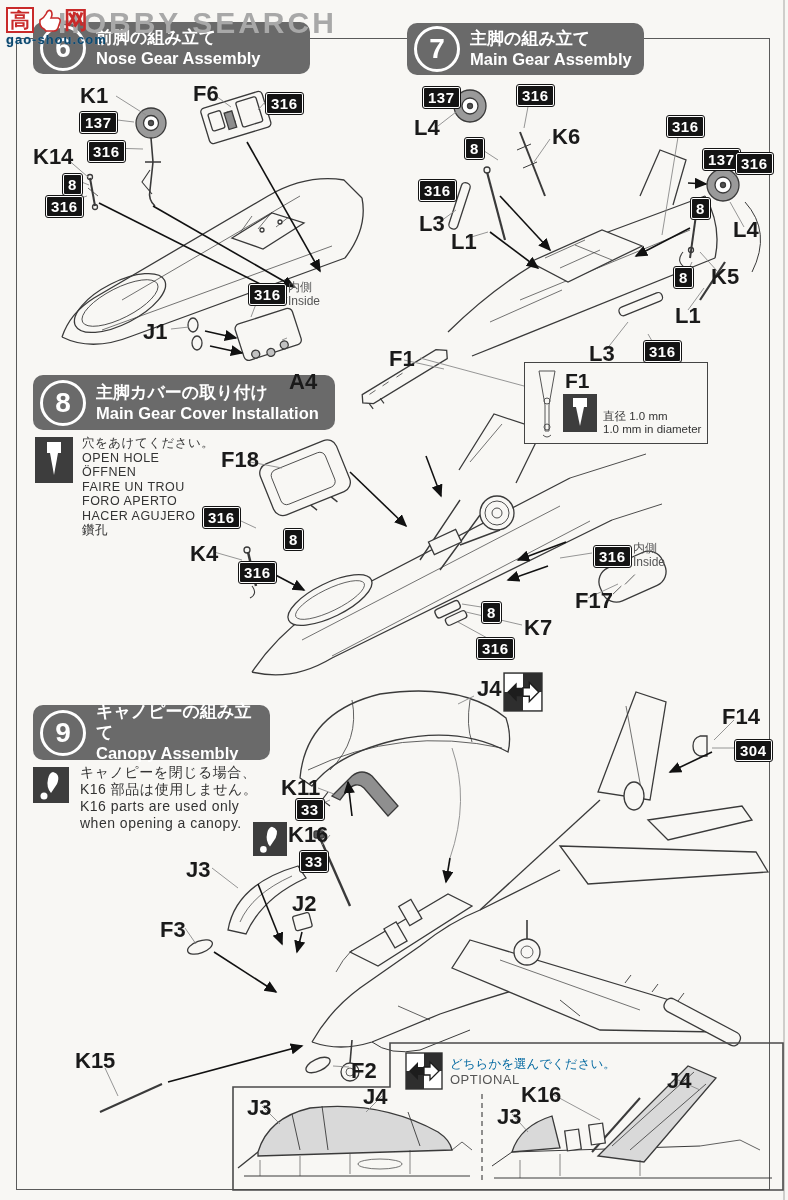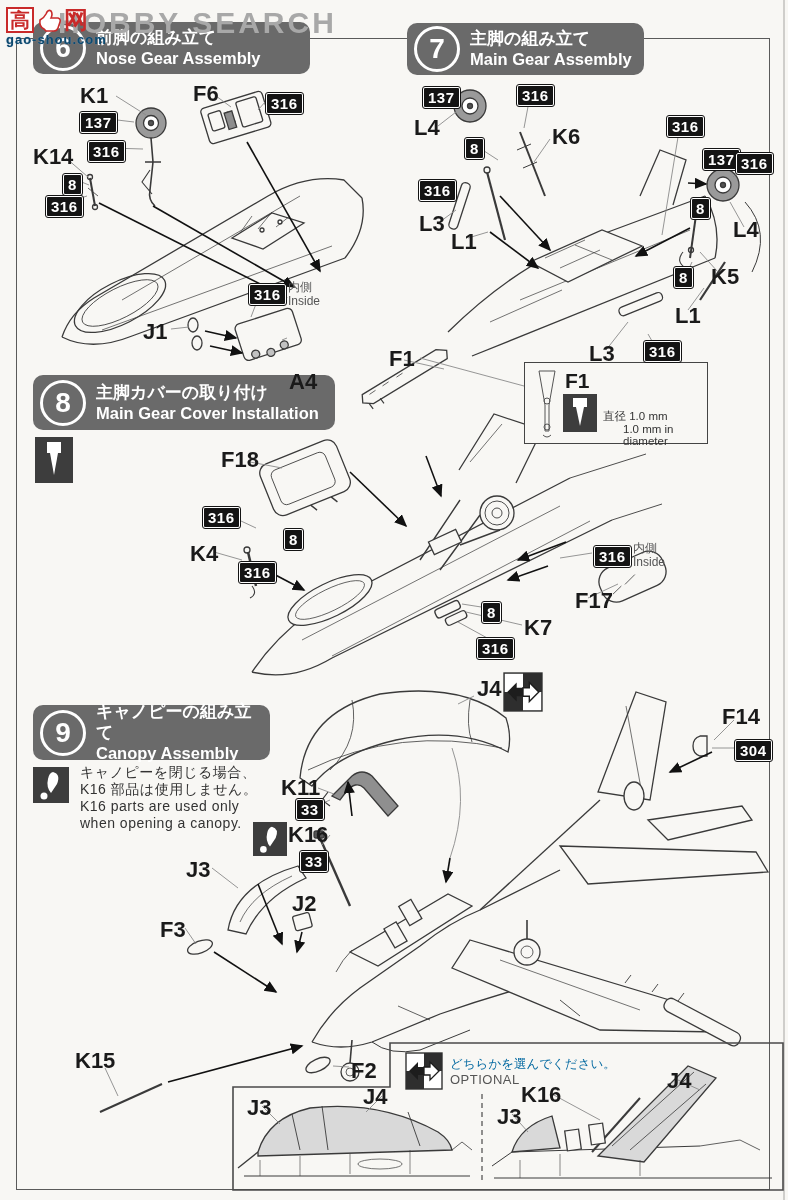--- a/index.html
+++ b/index.html
@@ -30,21 +30,21 @@
   .step-titles .en{font-size:16.5px;}
   .note-lines{position:absolute;z-index:20;font-size:12.5px;line-height:14.5px;color:#333;
         letter-spacing:0.5px;}
   .note-lines.big{font-size:14px;line-height:17px;}
 
   
   .f1-box{position:absolute;left:524px;top:362px;width:184px;height:82px;border:1.6px solid #444;
         background:#f8f7f4;z-index:18;box-sizing:border-box;}
   .f1-box .part{position:absolute;left:40px;top:6px;font-weight:bold;font-size:21px;}
   .f1-box .t1{position:absolute;left:78px;top:46px;font-size:11.5px;color:#333;}
-  .f1-box .t2{position:absolute;left:78px;top:60px;font-size:11.5px;color:#333;margin-left:20px;}
+  .f1-box .t2{position:absolute;left:78px;top:60px;font-size:11.5px;color:#333;}
 
   
   .opt-jp{position:absolute;left:450px;top:1056px;font-size:12.5px;color:#0369a1;z-index:20;}
   .opt-en{position:absolute;left:450px;top:1072px;font-size:13px;color:#555;z-index:20;letter-spacing:0.5px;}
 
   
   #callouts{position:absolute;left:0;top:0;width:100%;height:100%;z-index:25;}
   .c-part{position:absolute;font-weight:bold;font-size:22px;color:#1a1a1a;line-height:1;}
   .c-badge{position:absolute;background:#141414;color:#fff;font-weight:bold;font-size:15px;
         line-height:1;padding:2px 4px;border:1px solid #fff;outline:1px solid #141414;
@@ -413,20 +413,29 @@
       <div class="jp">キャノピーの組み立て</div>
       <div class="en">Canopy Assembly</div>
     </div>
   </div>
 
   <svg class="icon-abs" style="left:35px;top:437px;" width="38" height="46" viewBox="0 0 38 46">
     <rect x="0" y="0" width="38" height="46" fill="#3d3d3d"></rect>
     <rect x="12" y="5" width="14" height="11" fill="#fff"></rect>
     <path d="M15,16 L23,16 L19,38 Z" fill="#fff"></path>
   </svg>
+  <div class="note-lines" style="left:82px;top:436px;">
+      <div class="nl">穴をあけてください。</div>
+      <div class="nl">OPEN HOLE</div>
+      <div class="nl">ÖFFNEN</div>
+      <div class="nl">FAIRE UN TROU</div>
+      <div class="nl">FORO APERTO</div>
+      <div class="nl">HACER AGUJERO</div>
+      <div class="nl">鑽孔</div>
+    </div>
 
   <div class="f1-box">
     <svg width="36" height="78" viewBox="0 0 36 78" style="position:absolute;left:4px;top:2px;">
       <g stroke="#555" fill="none" stroke-width="1">
         <path d="M10,6 L26,6 L20,40 L20,66 L16,66 L16,40 Z"></path>
         <circle cx="18" cy="36" r="3"></circle>
           <circle cx="18" cy="62" r="3"></circle>
         <path d="M14,70 q4,4 8,0"></path>
       </g>
     </svg>

